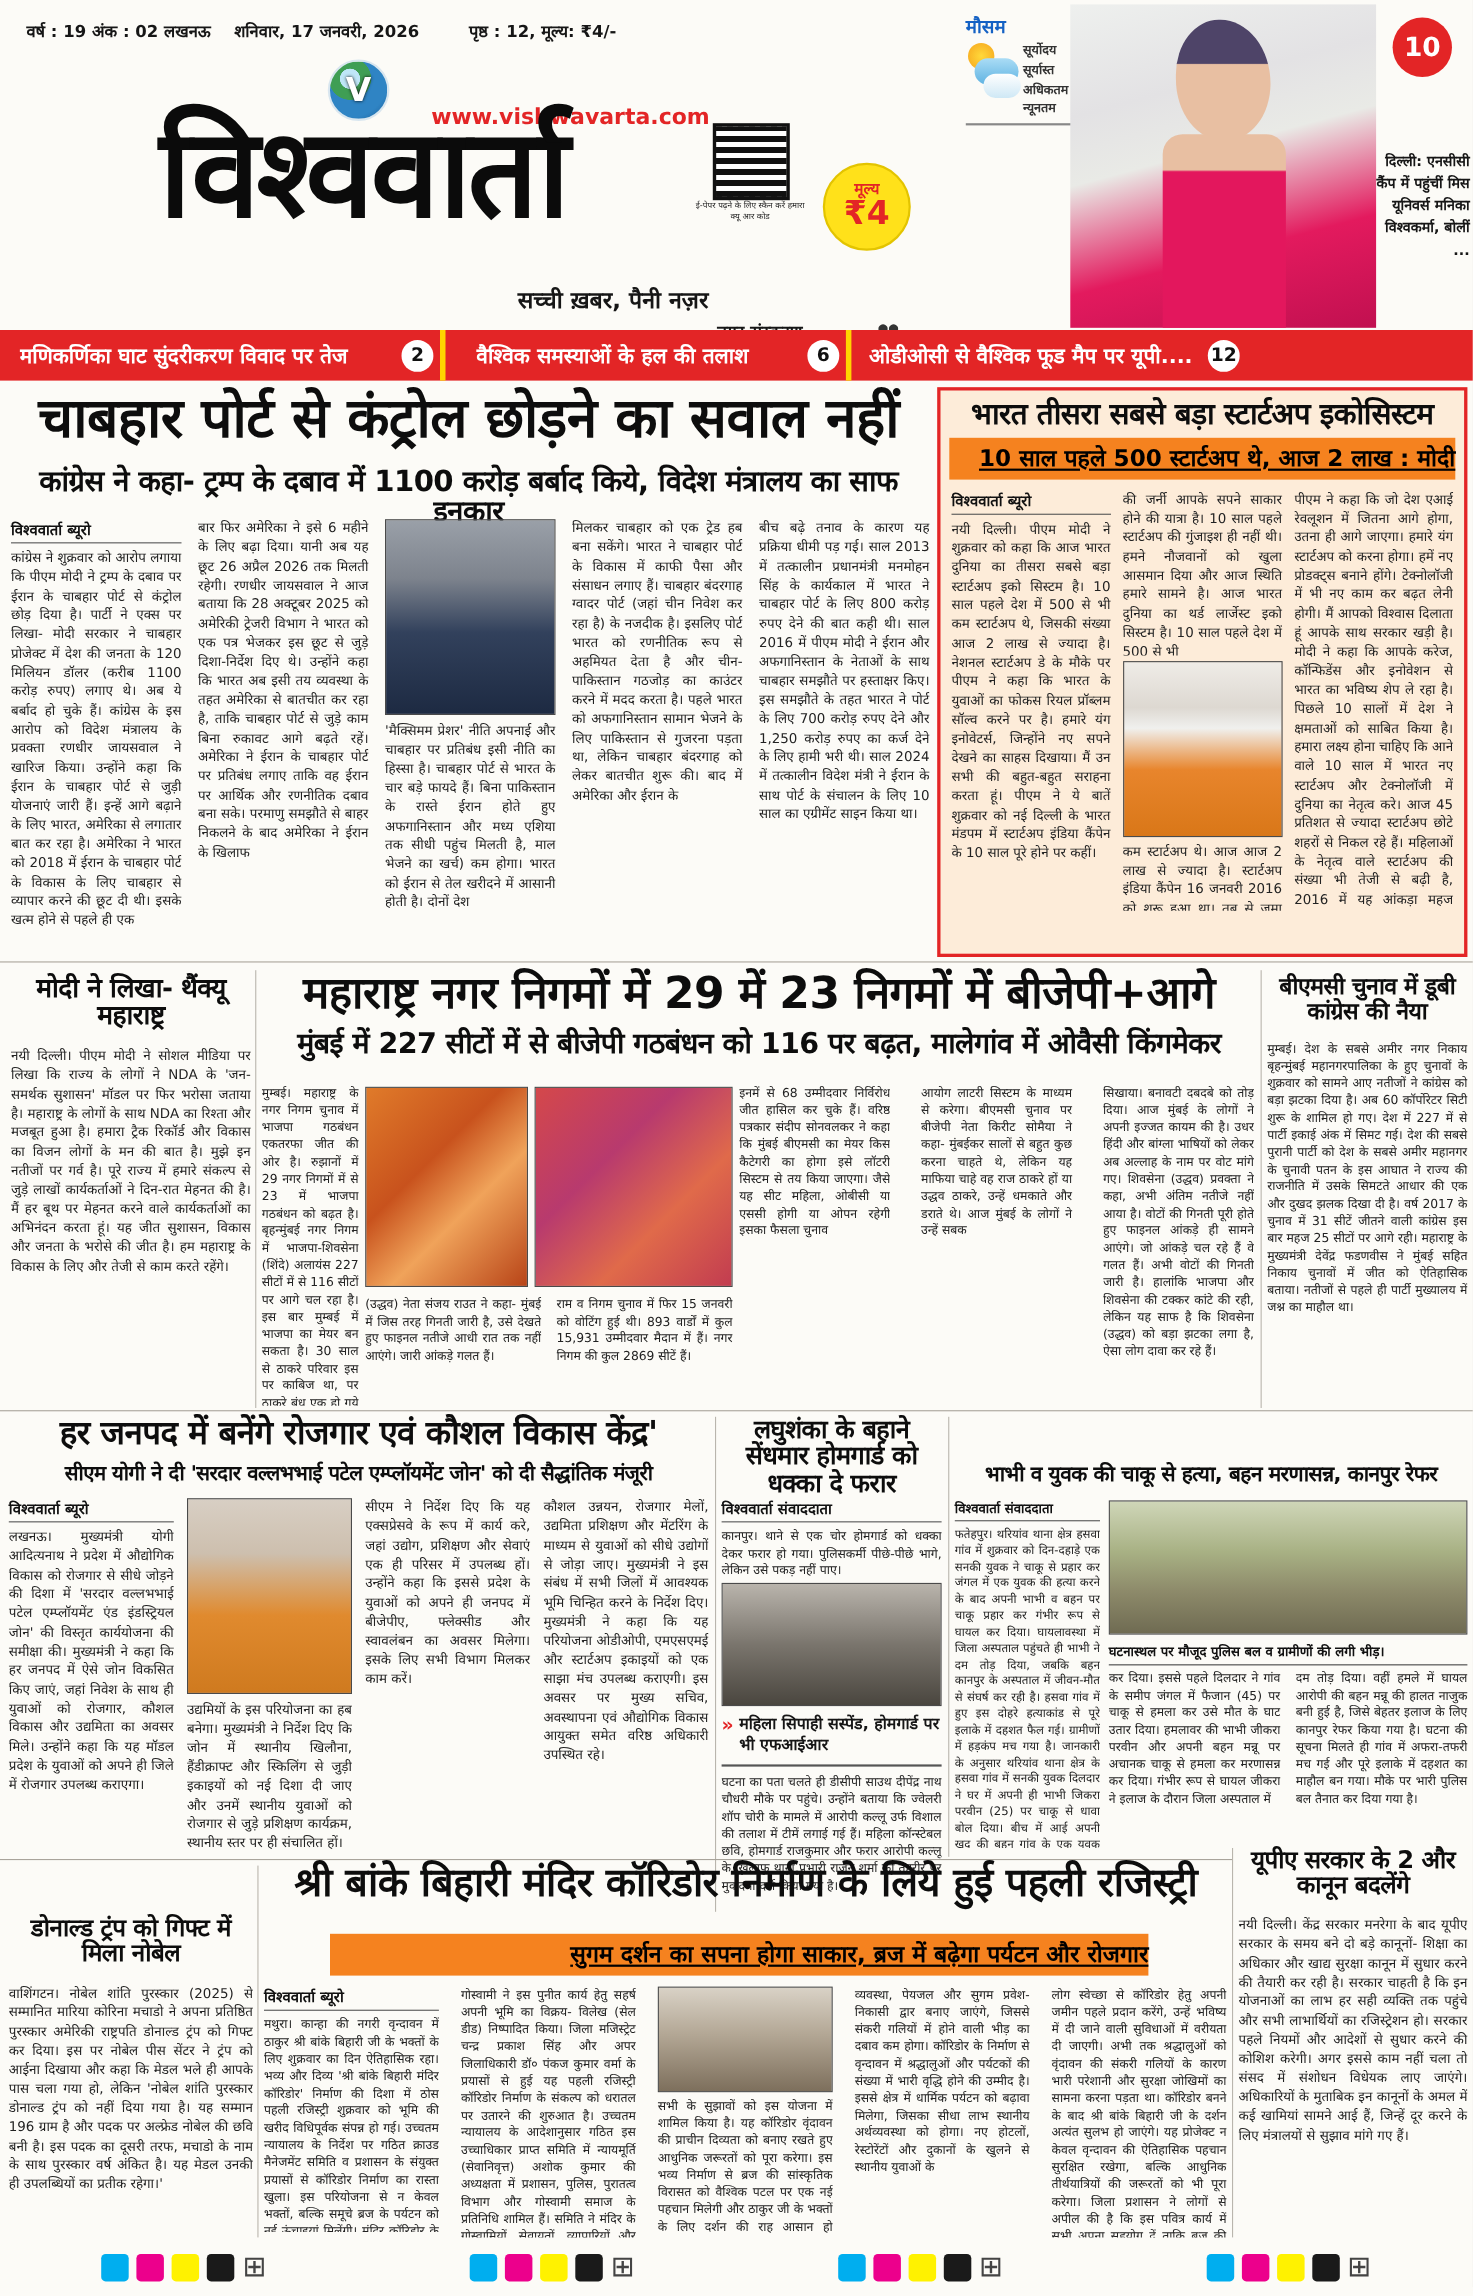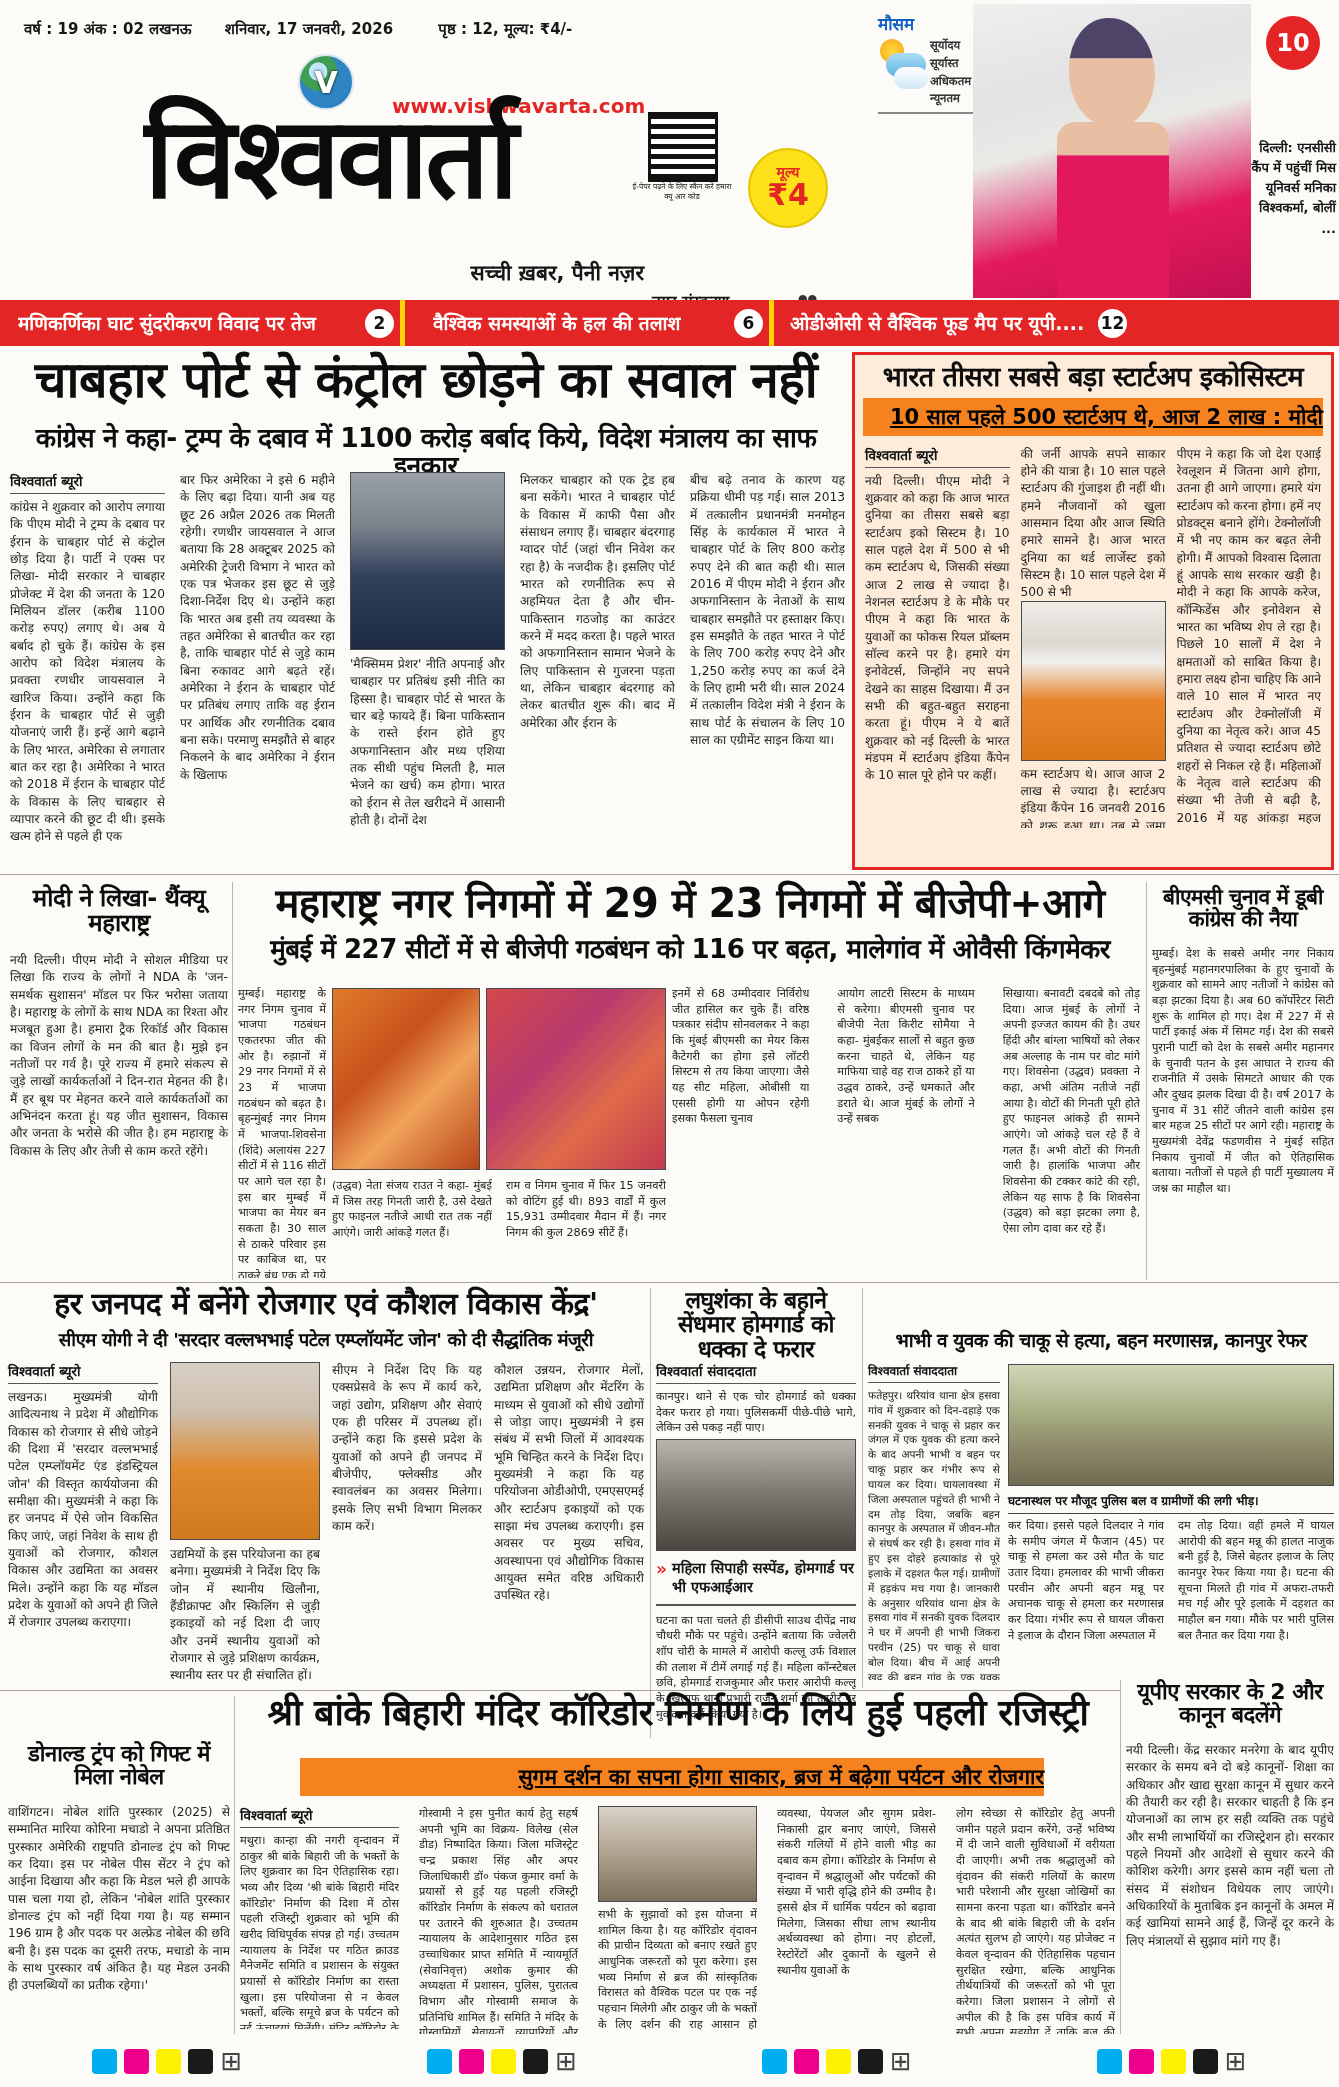--- a/index.html
+++ b/index.html
@@ -28,21 +28,21 @@
   .reg{font-size:26px;color:#444;line-height:25px;}
   .capt{font-weight:bold;font-size:12px;color:#111;}
 </style>
 </head>
 <body>
 
 <div class="page">
 
   <div class="abs" style="left:24px;top:18px;width:800px;font-size:15px;font-weight:bold;">
     <span>वर्ष : 19 अंक : 02 लखनऊ</span>
-    <span style="margin-left:28px;">शनिवार, 17 जनवरी, 2026</span>
+    <span style="margin-left:16px;">शनिवार, 17 जनवरी, 2026</span>
     <span style="margin-left:40px;">पृष्ठ : 12, मूल्य: ₹4/-</span>
   </div>
 
   <div class="abs" style="left:298px;top:54px;width:52px;height:52px;border-radius:50%;
        background:radial-gradient(circle at 35% 30%,#bfe6f7 0 18%,#3f9e54 19% 38%,#2f84c4 39% 70%,#1b5e96);
        border:2px solid #d9e6ef;display:flex;align-items:center;justify-content:center;">
     <span style="color:#fff;font-weight:800;font-size:30px;text-shadow:0 0 3px #000;">V</span>
   </div>
   <div class="abs" style="left:392px;top:94px;width:250px;text-align:center;color:#e32526;font-weight:800;font-size:20px;">www.vishwavarta.com</div>
   <div class="abs" style="left:16px;top:102px;width:628px;text-align:center;font-size:112px;font-weight:800;line-height:1.0;color:#0b0b0b;letter-spacing:-3px;">विश्ववार्ता</div>

